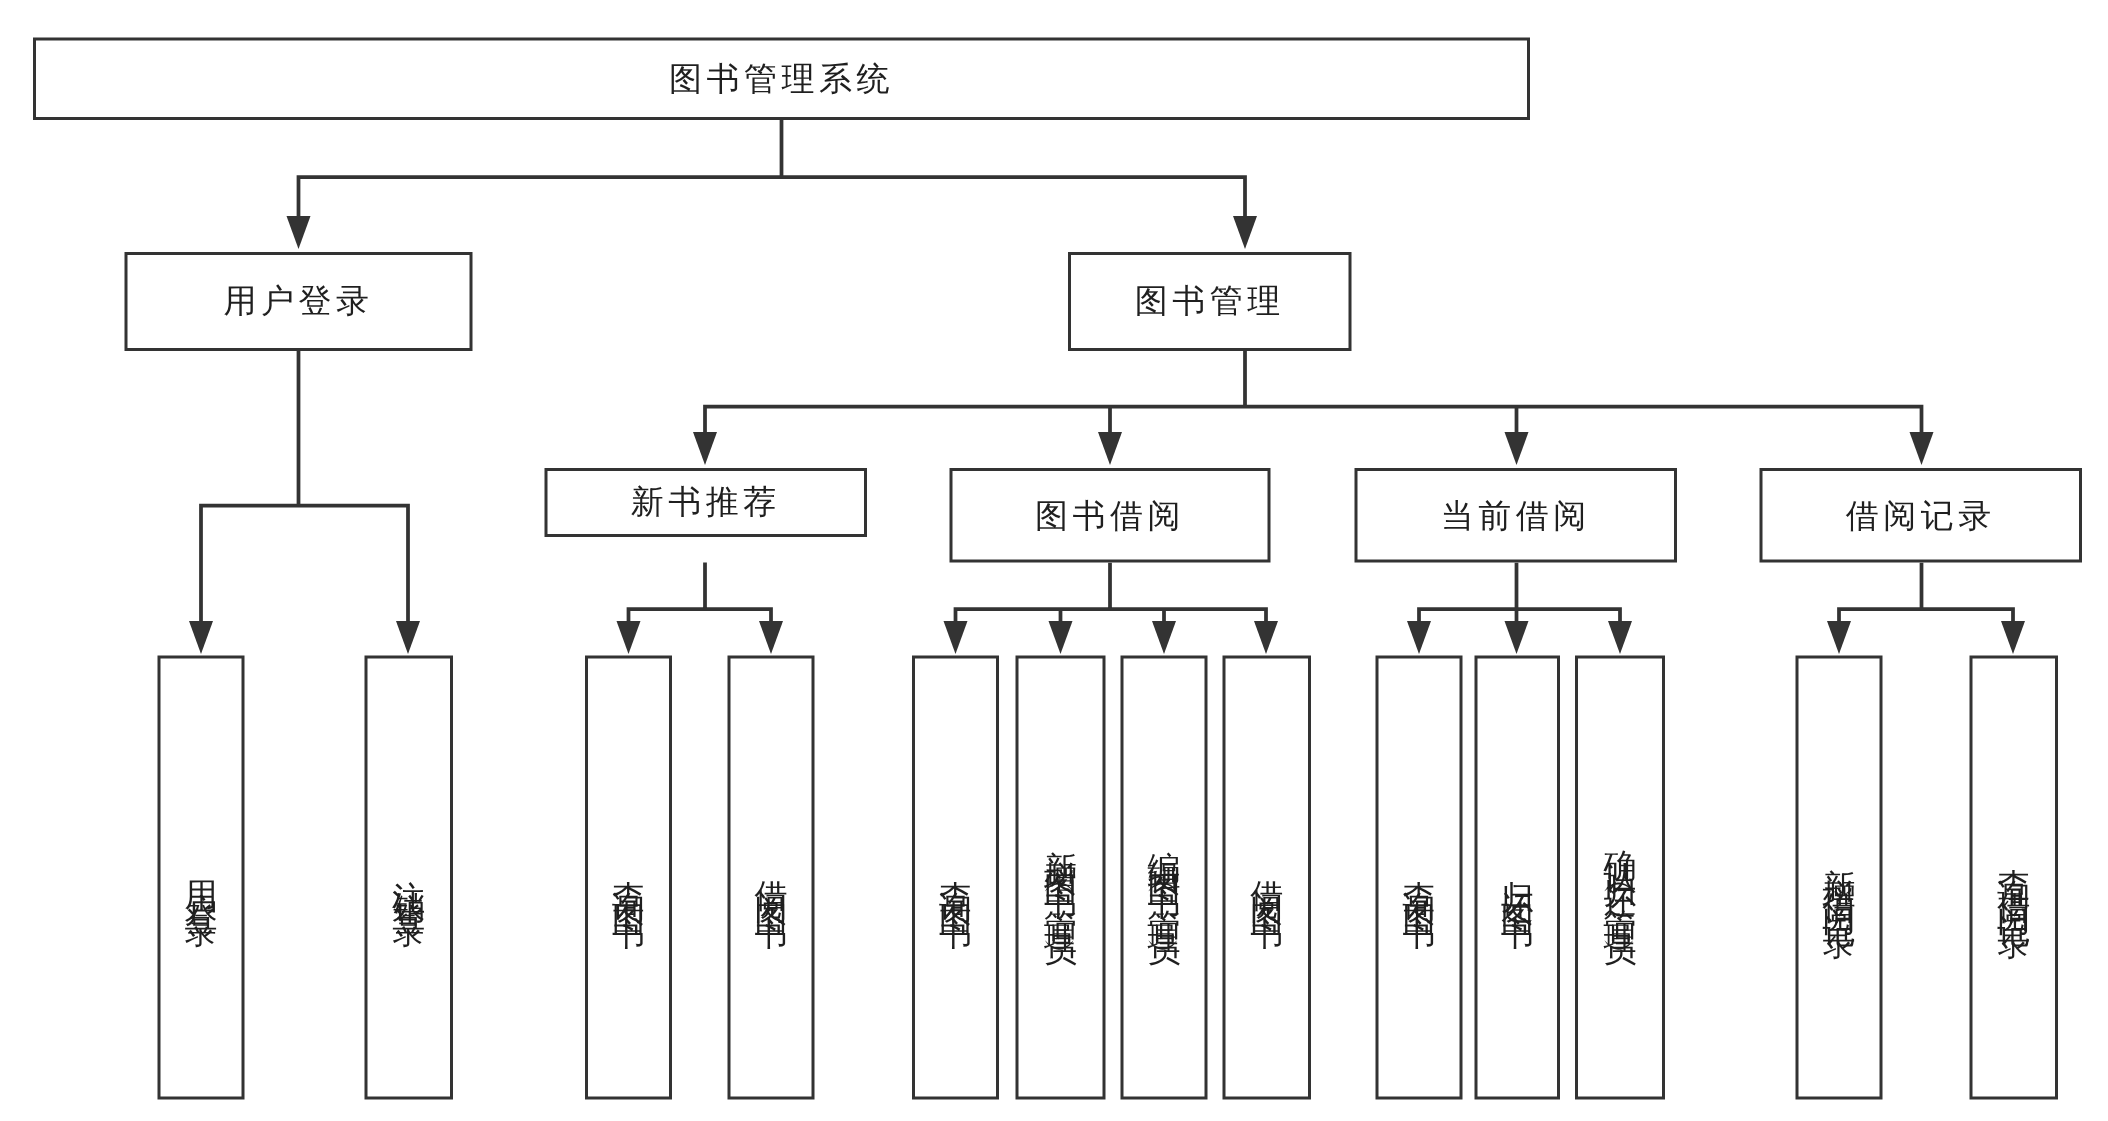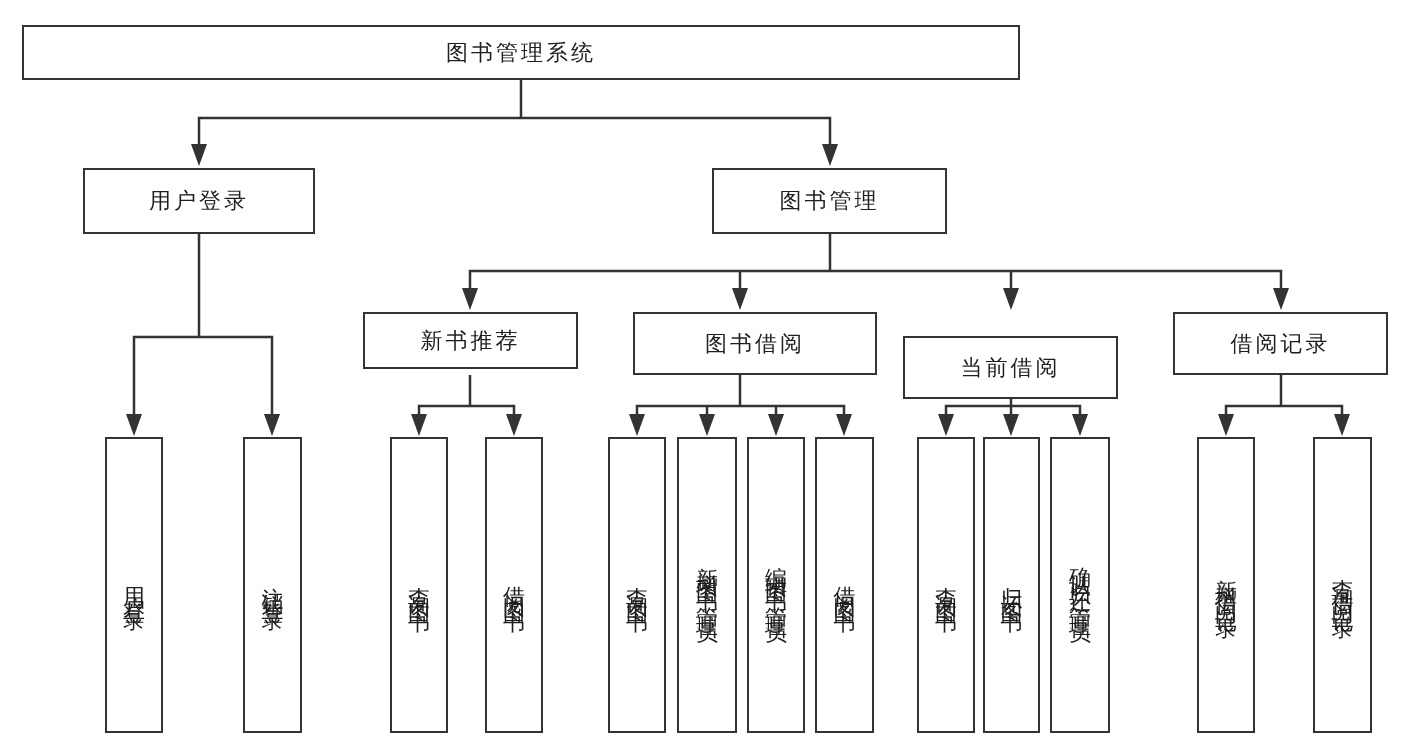--- a/index.html
+++ b/index.html
@@ -91,25 +91,25 @@
       <polygon points="1003,414 1019,414 1011,436"></polygon>
       <polygon points="1072,414 1088,414 1080,436"></polygon>
       <polygon points="1218,414 1234,414 1226,436"></polygon>
       <polygon points="1334,414 1350,414 1342,436"></polygon>
     </g>
   </svg>
 
   <div class="node" style="left:22px;top:12px;width:998px;height:55px;margin-top:13px;">图书管理系统</div>
 
   <div class="node" style="left:83px;top:168px;width:232px;height:66px;">用户登录</div>
-  <div class="node" style="left:712px;top:168px;width:235px;height:66px;">图书管理</div>
+  <div class="node" style="left:712px;top:168px;width:189px;height:66px;">图书管理</div>
 
-  <div class="node" style="left:363px;top:312px;width:215px;height:57px;">新书推荐</div>
-  <div class="node" style="left:633px;top:312px;width:244px;height:63px;">图书借阅</div>
-  <div class="node" style="left:903px;top:312px;width:215px;height:63px;margin-top:24px;">当前借阅</div>
+  <div class="node" style="left:363px;top:312px;width:215px;height:46px;">新书推荐</div>
+  <div class="node" style="left:633px;top:312px;width:214px;height:63px;">图书借阅</div>
+  <div class="node" style="left:903px;top:312px;width:215px;height:63px;">当前借阅</div>
   <div class="node" style="left:1173px;top:312px;width:215px;height:63px;">借阅记录</div>
 
   <div class="node leaf" style="left:105px;top:437px;width:58px;height:296px;">用户登录</div>
   <div class="node leaf" style="left:243px;top:437px;width:59px;height:296px;">注销登录</div>
 
   <div class="node leaf" style="left:390px;top:437px;width:58px;height:296px;">查询图书</div>
   <div class="node leaf" style="left:485px;top:437px;width:58px;height:296px;">借阅图书</div>
 
   <div class="node leaf" style="left:608px;top:437px;width:58px;height:296px;">查询图书</div>
   <div class="node leaf" style="left:677px;top:437px;width:60px;height:296px;">新增图书（管理员）</div>

